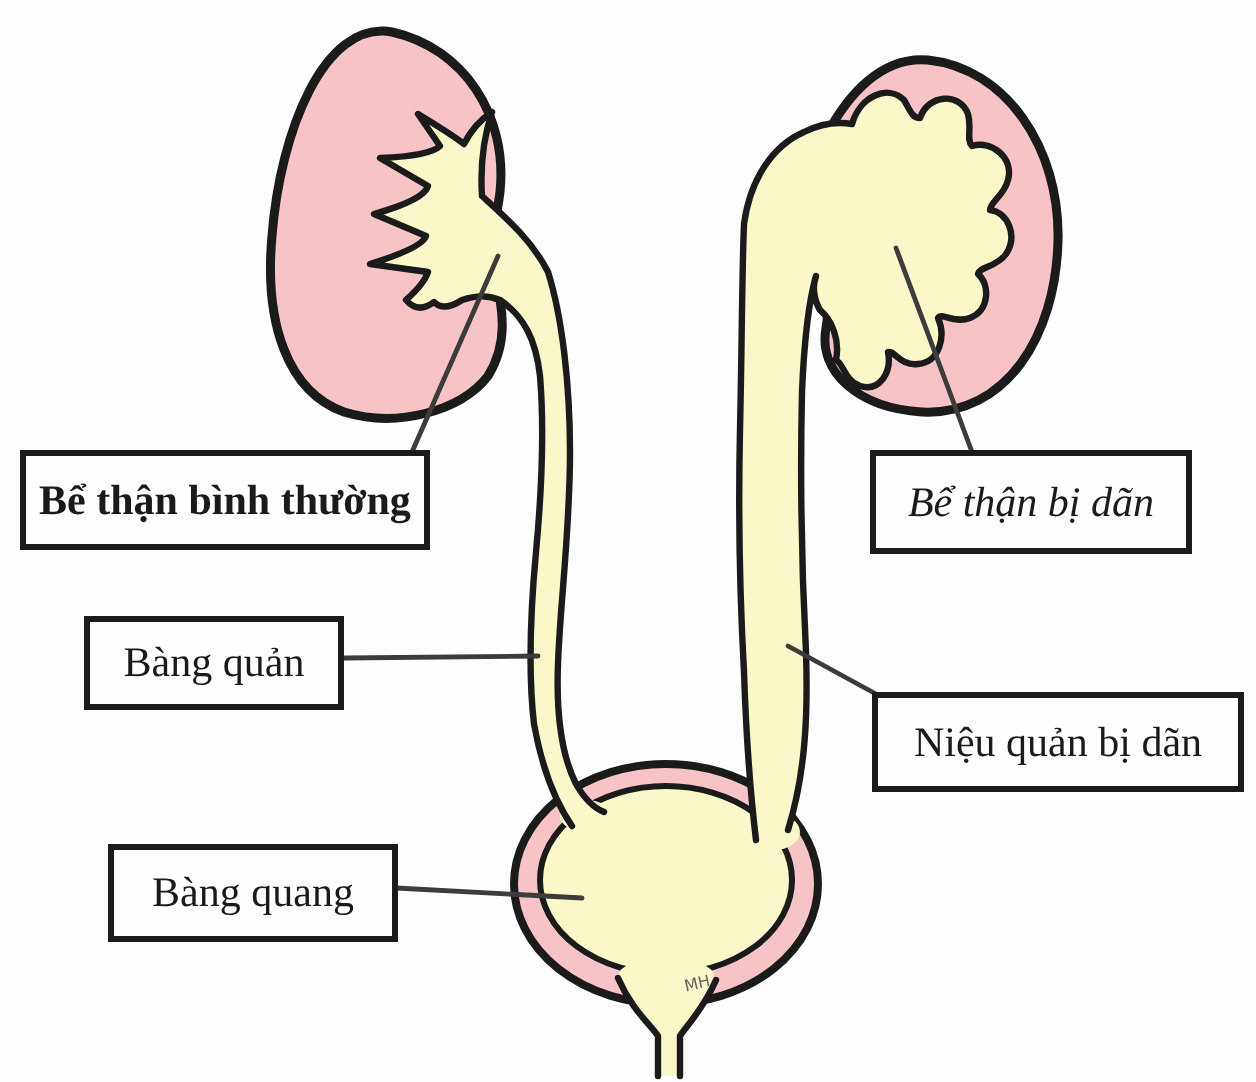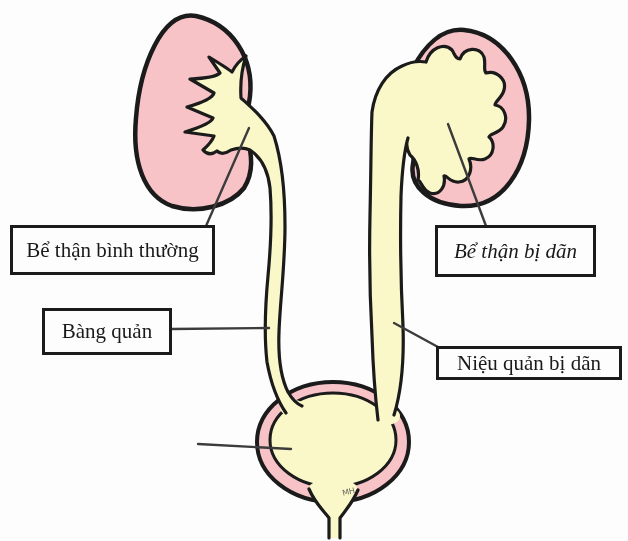--- a/index.html
+++ b/index.html
@@ -20,24 +20,24 @@
   .lead{stroke:#3c3c3c;stroke-width:2.4;stroke-linecap:round;fill:none;}
   .label{
     position:absolute;
     box-sizing:border-box;
     border:3px solid #1b1b1b;
     background:#fdfdfd;
     display:flex;align-items:center;justify-content:center;
     font-size:21px;color:#1a1a1a;
     white-space:nowrap;
   }
-  .label-1{left:10px;top:225px;width:205px;height:50px;}
+  .label-1{left:10px;top:225px;width:205px;height:50px;font-weight:bold;}
   .label-2{left:435px;top:225px;width:161px;height:52px;font-style:italic;}
   .label-3{left:42px;top:308px;width:130px;height:47px;}
-  .label-4{left:436px;top:346px;width:186px;height:34px;}
+  .label-4{left:436px;top:346px;width:186px;height:50px;}
   .label-5{left:54px;top:422px;width:145px;height:49px;}
   .watermark{font-family:"DejaVu Sans",sans-serif;font-size:8px;fill:#4a4a4a;opacity:.85;}
 </style>
 </head>
 <body>
 
 <div class="stage">
 
   <svg width="628" height="541" viewBox="0 0 628 541">
 
@@ -123,14 +123,17 @@
   </div>
   <div class="label label-2">
     <span>Bể thận bị dãn</span>
   </div>
   <div class="label label-3">
     <span>Bàng quản</span>
   </div>
   <div class="label label-4">
     <span>Niệu quản bị dãn</span>
   </div>
+  <div class="label label-5">
+    <span>Bàng quang</span>
+  </div>
 
 </div>
 
 </body></html>

